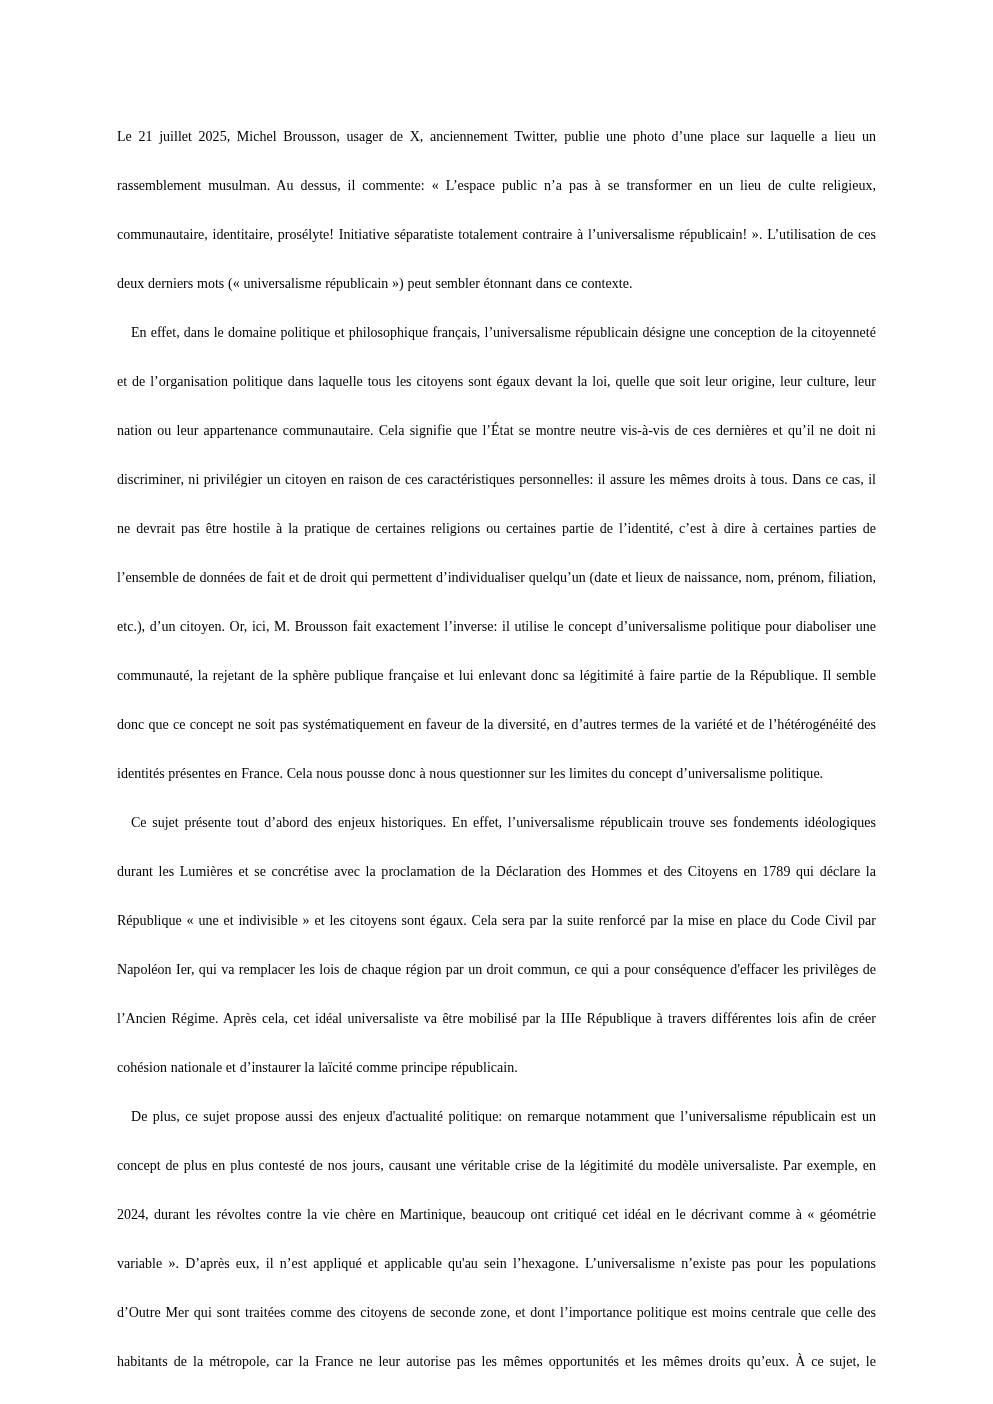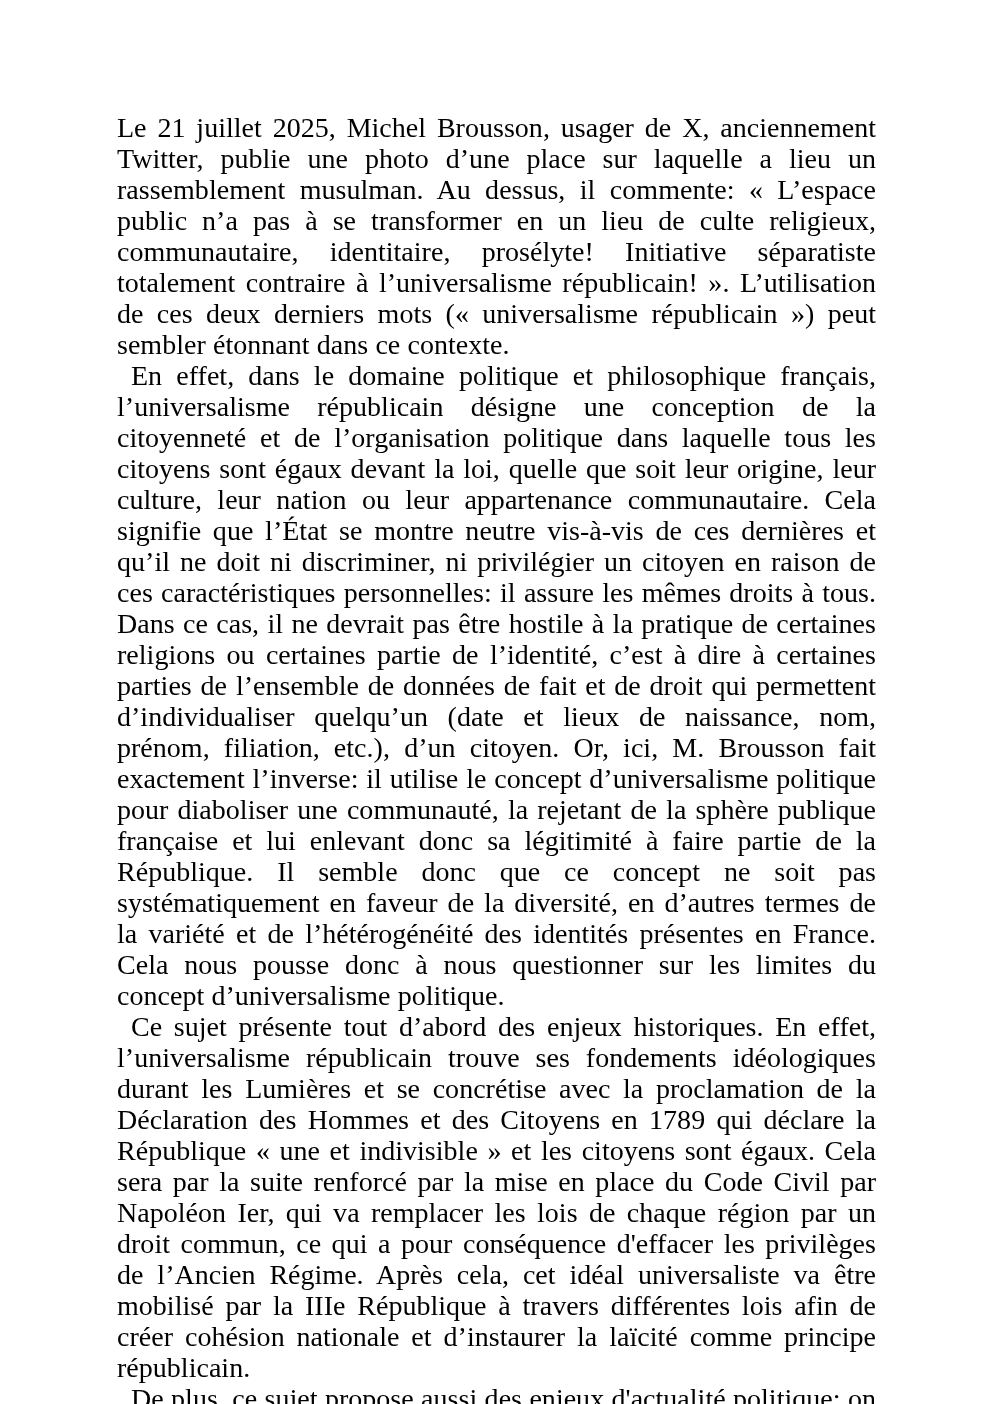--- a/index.html
+++ b/index.html
@@ -25,22 +25,22 @@
     background: #ffffff;
   }
   .text-column {
     position: absolute;
     left: 117px;
     top: 112px;
     width: 759px;
   }
   .para {
     margin: 0;
-    font-size: 28px;
-    line-height: 31px;
+    font-size: 14px;
+    line-height: 49px;
     text-align: justify;
     text-justify: inter-word;
     letter-spacing: 0.02px;
     word-spacing: 0.2px;
     hyphens: none;
     -webkit-hyphens: none;
   }
   .para.indent {
     text-indent: 14px;
   }

